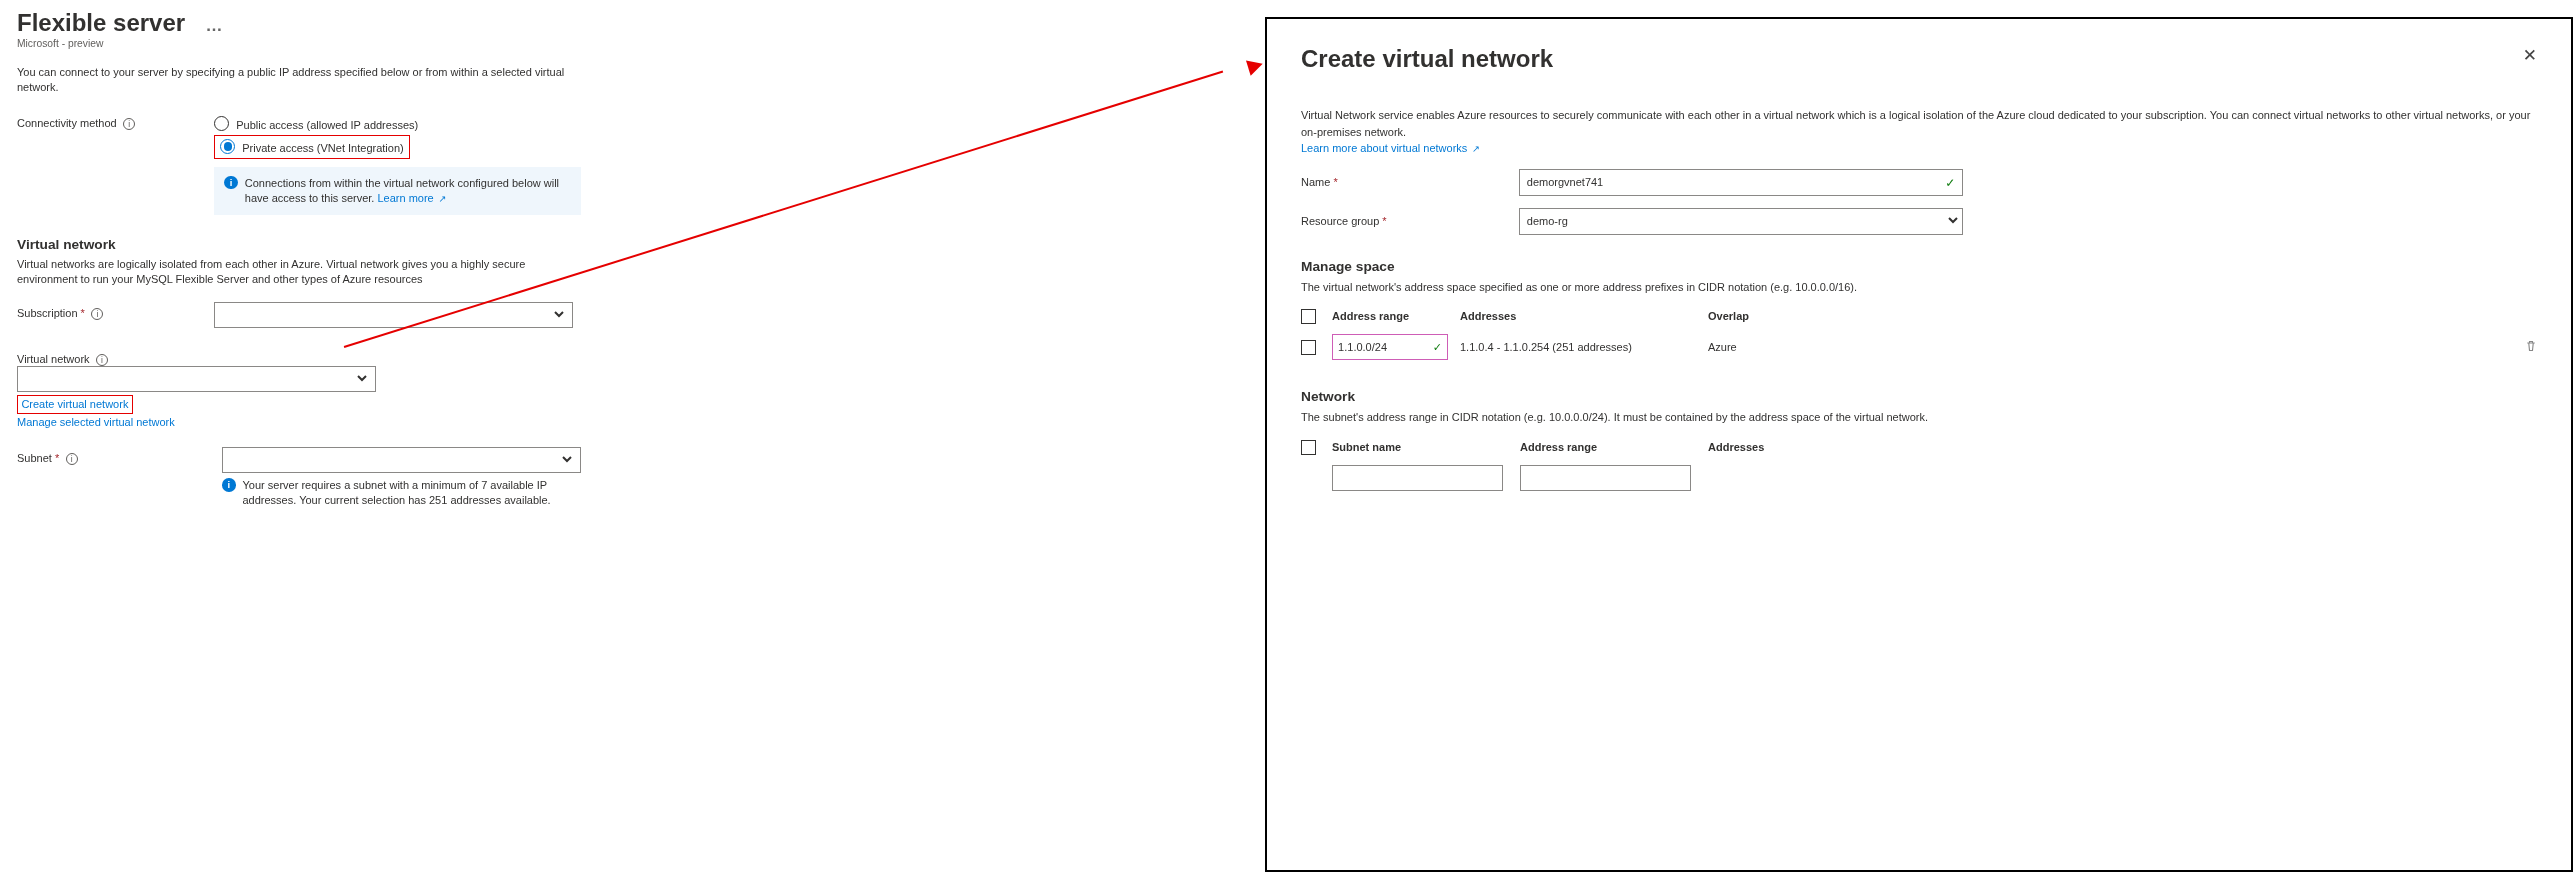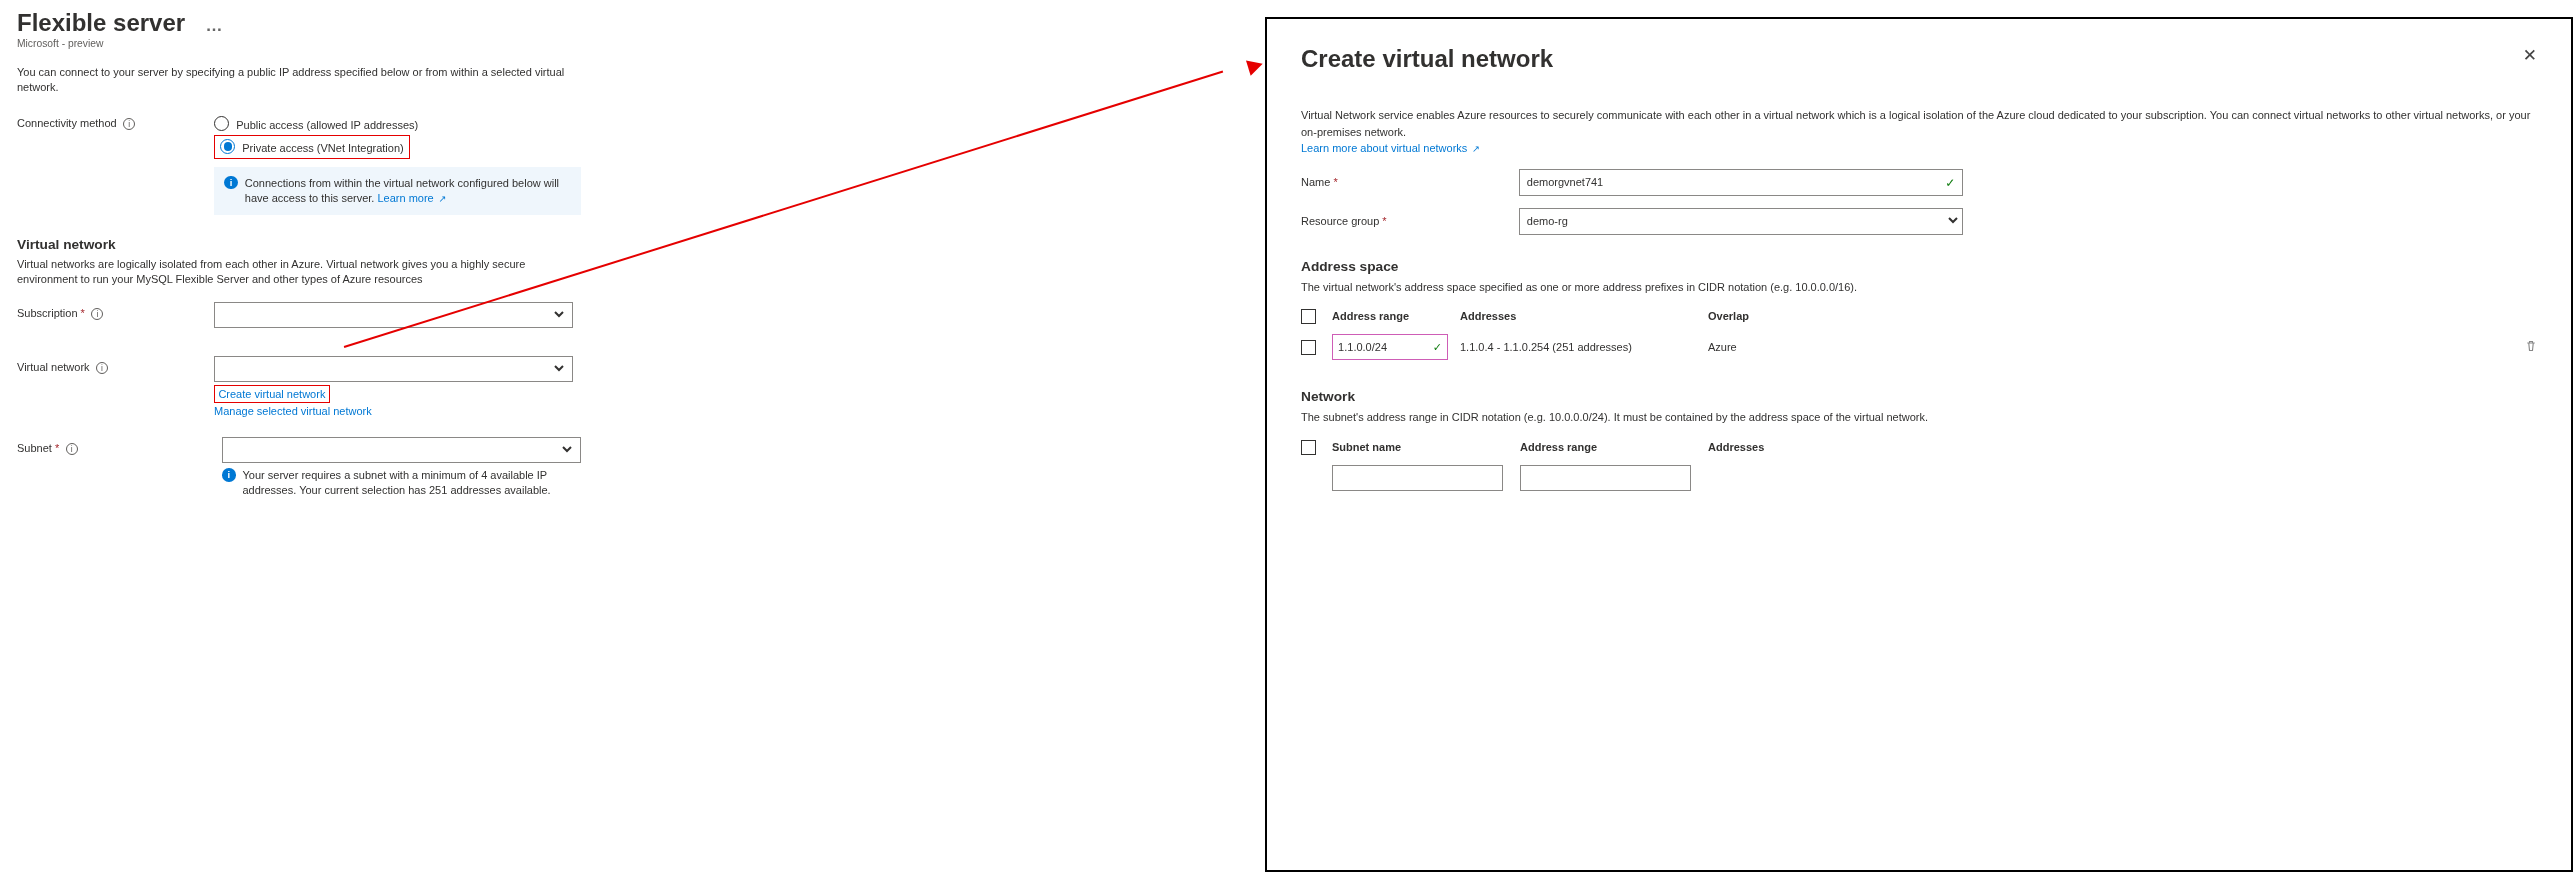--- a/index.html
+++ b/index.html
@@ -233,21 +233,21 @@
       <div class="select">
         <span class="chev">
           <svg class="chevsvg" viewBox="0 0 12 12">
               <polyline points="2,4 6,8 10,4"></polyline>
             </svg>
         </span>
       </div>
     </div>
   </div>
 
-  <div class="field-row" style="margin-top:28px;">
+  <div class="field-row" style="margin-top:20px;flex-direction:column;">
     <div class="field-label">
       <span>Virtual network</span>
       <span class="info-circle">i</span>
     </div>
     <div class="field-control">
       <div class="select">
         <span class="chev">
           <svg class="chevsvg" viewBox="0 0 12 12">
               <polyline points="2,4 6,8 10,4"></polyline>
             </svg>
@@ -271,21 +271,21 @@
     <div class="field-control">
       <div class="select">
         <span class="chev">
           <svg class="chevsvg" viewBox="0 0 12 12">
               <polyline points="2,4 6,8 10,4"></polyline>
             </svg>
         </span>
       </div>
       <div class="note-row">
         <span class="i-icon">i</span>
-        <span>Your server requires a subnet with a minimum of 4 available IP addresses. Your current selection has 251 addresses available.</span>
+        <span>Your server requires a subnet with a minimum of 7 available IP addresses. Your current selection has 251 addresses available.</span>
       </div>
     </div>
   </div>
 </div>
 
 <div class="arrow-line"></div>
 <div class="arrow-head"></div>
 
 <div class="right-pane">
   <div class="pane-head">
@@ -324,21 +324,21 @@
         <span>demo-rg</span>
         <span class="chev">
           <svg class="chevsvg" viewBox="0 0 12 12">
               <polyline points="2,4 6,8 10,4" fill="none" stroke="#323130" stroke-width="2"></polyline>
             </svg>
         </span>
       </div>
     </div>
   </div>
 
-  <h3 class="subsection">Address space</h3>
+  <h3 class="subsection">Manage space</h3>
   <div class="subsection-desc">The virtual network's address space specified as one or more address prefixes in CIDR notation (e.g. 10.0.0.0/16).</div>
 
   <div class="tbl-head" style="margin-top:8.5px;">
     <div class="col-cb">
         <div class="checkbox"></div>
       </div>
     <div class="col-range">Address range</div>
     <div class="col-addr">Addresses</div>
     <div class="col-over">Overlap</div>
     <div class="col-del"></div>

